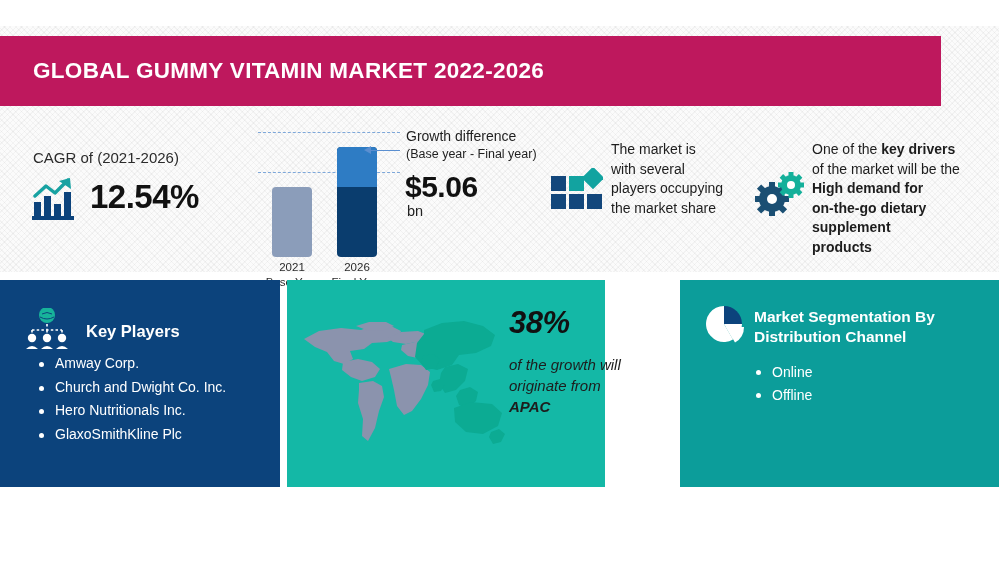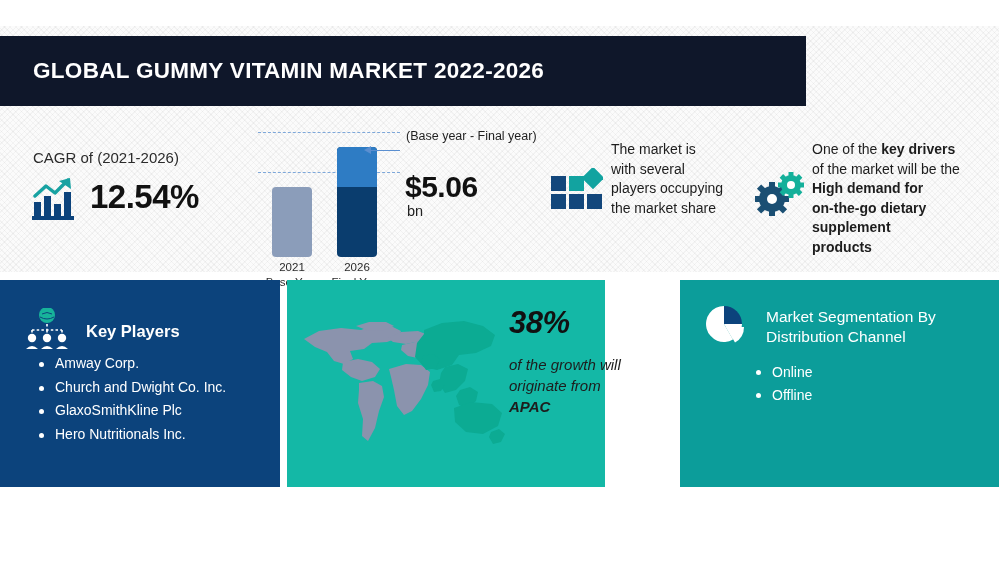--- a/index.html
+++ b/index.html
@@ -30,23 +30,23 @@
     background-image:
       repeating-linear-gradient(45deg, rgba(0,0,0,0.035) 0 1px, transparent 1px 4px),
       repeating-linear-gradient(-45deg, rgba(0,0,0,0.035) 0 1px, transparent 1px 4px);
   }
 
   
   .header {
     position: absolute;
     left: 0;
     top: 36px;
-    width: 806px;
+    width: 941px;
     height: 70px;
-    background: #0f172a;
+    background: #be185d;
     -webkit-clip-path: polygon(0 0, 999px 0, 999px 42px, 962px 70px, 0 70px);
     clip-path: polygon(0 0, 999px 0, 999px 42px, 962px 70px, 0 70px);
   }
   .header-title {
     position: absolute;
     left: 33px;
     top: 22px;
     color: #ffffff;
     font-size: 22.5px;
     font-weight: bold;
@@ -291,23 +291,23 @@
   .seg-head {
     position: absolute;
     left: 24px;
     top: 24px;
     display: flex;
     align-items: center;
   }
   .seg-title {
     color: #ffffff;
     font-size: 15.5px;
-    font-weight: normal;
+    font-weight: bold;
     line-height: 20px;
-    margin-left: 20px;
+    margin-left: 8px;
   }
   .seg-list {
     position: absolute;
     left: 74px;
     top: 81px;
     margin: 0;
     padding: 0;
     list-style: none;
   }
   .seg-list li {
@@ -387,20 +387,21 @@
     </div>
     <div class="bar-caption cap-final">
       <div>2026</div>
       <div>Final Year</div>
     </div>
   </div>
   <div class="arrow-line"></div>
   <div class="arrow-head"></div>
 
   <div class="growth-label">
+    <div>Growth difference</div>
     <div class="sub">(Base year - Final year)</div>
   </div>
   <div class="growth-value">$5.06</div>
   <div class="growth-unit">bn</div>
 
   <span class="frag-icon">
     <svg width="52" height="46" viewBox="0 0 52 46">
       <rect x="0" y="8" width="15" height="15" fill="#13477c"></rect>
       <rect x="0" y="26" width="15" height="15" fill="#13477c"></rect>
       <rect x="18" y="26" width="15" height="15" fill="#13477c"></rect>
@@ -470,22 +471,22 @@
           <path d="M2 41 q6 -6 12 0 Z" fill="#ffffff"></path>
           <path d="M17 41 q6 -6 12 0 Z" fill="#ffffff"></path>
           <path d="M32 41 q6 -6 12 0 Z" fill="#ffffff"></path>
         </svg>
       </span>
       <span class="players-title">Key Players</span>
     </div>
     <ul class="players-list">
       <li>Amway Corp.</li>
       <li>Church and Dwight Co. Inc.</li>
+      <li>Hero Nutritionals Inc.</li>
       <li>GlaxoSmithKline Plc</li>
-      <li>Hero Nutritionals Inc.</li>
     </ul>
   </div>
 
   <div class="panel-map">
     <span class="map-svg">
       <svg width="215" height="150" viewBox="0 0 430 300">
         <g fill="#8b93ad">
           <path d="M18 62 l30 -16 l44 -6 l40 4 l26 -10 l34 2 l20 10 l-6 14 l-22 8 l-30 2 l-16 12 l-28 4 l6 16 l-18 10 l-20 -6 l-14 -18 l-24 -10 Z"></path>
           <path d="M96 108 l30 -6 l28 6 l16 14 l-10 16 l-26 8 l-22 -8 l-18 -14 Z"></path>
           <path d="M128 150 l28 -4 l18 10 l4 22 l-10 28 l-8 34 l-14 26 l-12 -10 l2 -34 l-10 -32 l2 -26 Z"></path>

